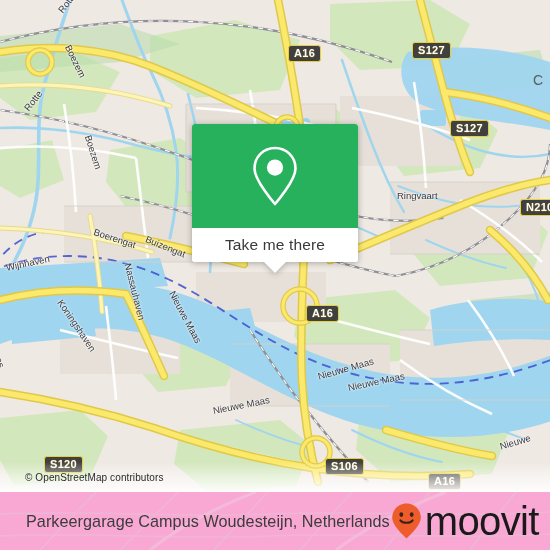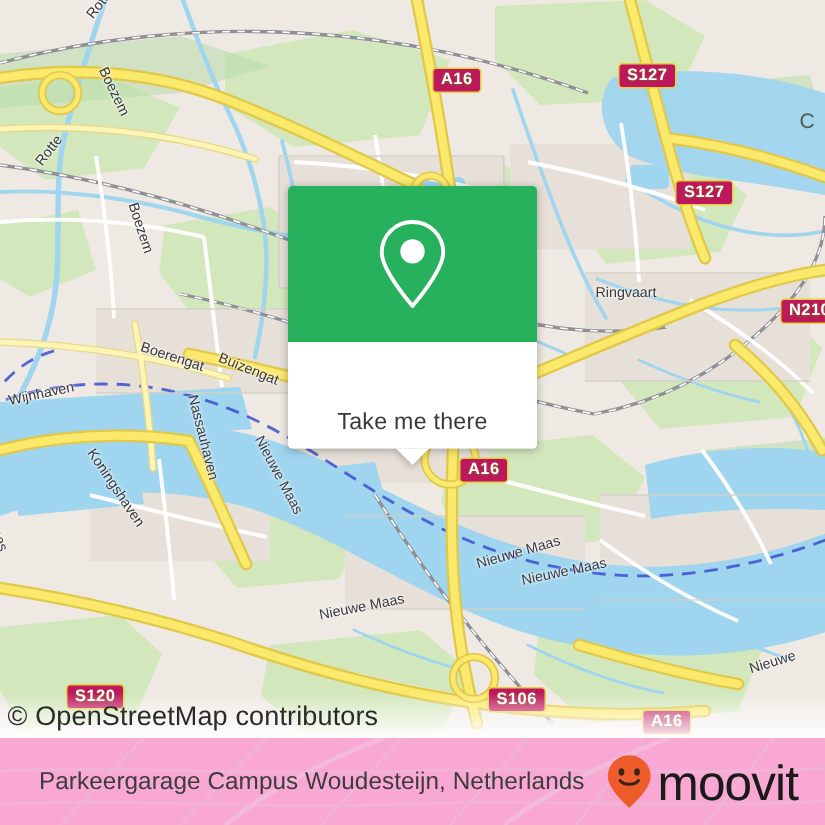--- a/index.html
+++ b/index.html
@@ -16,22 +16,22 @@
     position: absolute; left: 0; top: 0; width: 550px; height: 492px;
     overflow: hidden;
     background: #efe9e2;
   }
   .map-canvas { position: absolute; left: 0; top: 0; width: 550px; height: 492px; }
 
   
   #attribution {
     position: absolute; left: 0; bottom: 0; width: 550px; height: 30px;
     display: flex; align-items: center;
-    padding-left: 5px;
-    font-size: 18px; color: #2b2b2b;
+    padding-left: 25px;
+    font-size: 10px; color: #2b2b2b;
     letter-spacing: 0.1px;
     background: linear-gradient(to bottom, rgba(255,255,255,0) 0%, rgba(255,255,255,0.45) 45%, rgba(255,255,255,0.92) 100%);
     z-index: 40;
   }
 
   
   #popup {
     position: absolute;
     left: 192px; top: 124px;
     width: 166px;
@@ -44,21 +44,21 @@
     background: #ffffff;
   }
   .popup-top {
     background: #27b15d;
     height: 104px;
     display: flex; align-items: center; justify-content: center;
   }
   .popup-bottom {
     background: #ffffff;
     height: 34px;
-    display: flex; align-items: center; justify-content: center; margin-top: 37px;
+    display: flex; align-items: center; justify-content: center;
   }
   .popup-label {
     font-size: 15.5px; color: #3a3a3a; letter-spacing: 0.15px;
   }
   .popup-tail {
     position: absolute;
     left: 50%; transform: translateX(-50%);
     bottom: -11px;
     width: 0; height: 0;
     border-left: 11px solid transparent;
@@ -77,26 +77,26 @@
   #footer-watermark {
     position: absolute; left: 0; top: 0; width: 550px; height: 58px;
     opacity: 0.30; pointer-events: none;
   }
   #place-name {
     position: relative; z-index: 2;
     font-size: 16.2px; color: #3c3c3c; white-space: nowrap;
     letter-spacing: 0.05px;
   }
   #brand { position: relative; z-index: 2; display: flex; align-items: center; gap: 2px; }
-  #brand-wordmark { font-size: 33px; color: #1a1a1a; letter-spacing: -0.6px; line-height: 1; font-weight: 400; }
+  #brand-wordmark { font-size: 40px; color: #1a1a1a; letter-spacing: -0.6px; line-height: 1; font-weight: 400; }
 
   
   .shield {
     position: absolute;
-    background: #be185d;
+    background: #404040;
     border: 1.4px solid #e8cf3c;
     border-radius: 3px;
     color: #ffffff;
     font-size: 11px; font-weight: bold;
     padding: 1px 5px 2px 5px;
     line-height: 1.1;
     text-shadow: 0 0 2px rgba(140,120,20,0.55), 0 1px 1px rgba(120,100,10,0.5);
     white-space: nowrap;
     letter-spacing: 0.3px;
     z-index: 12;

